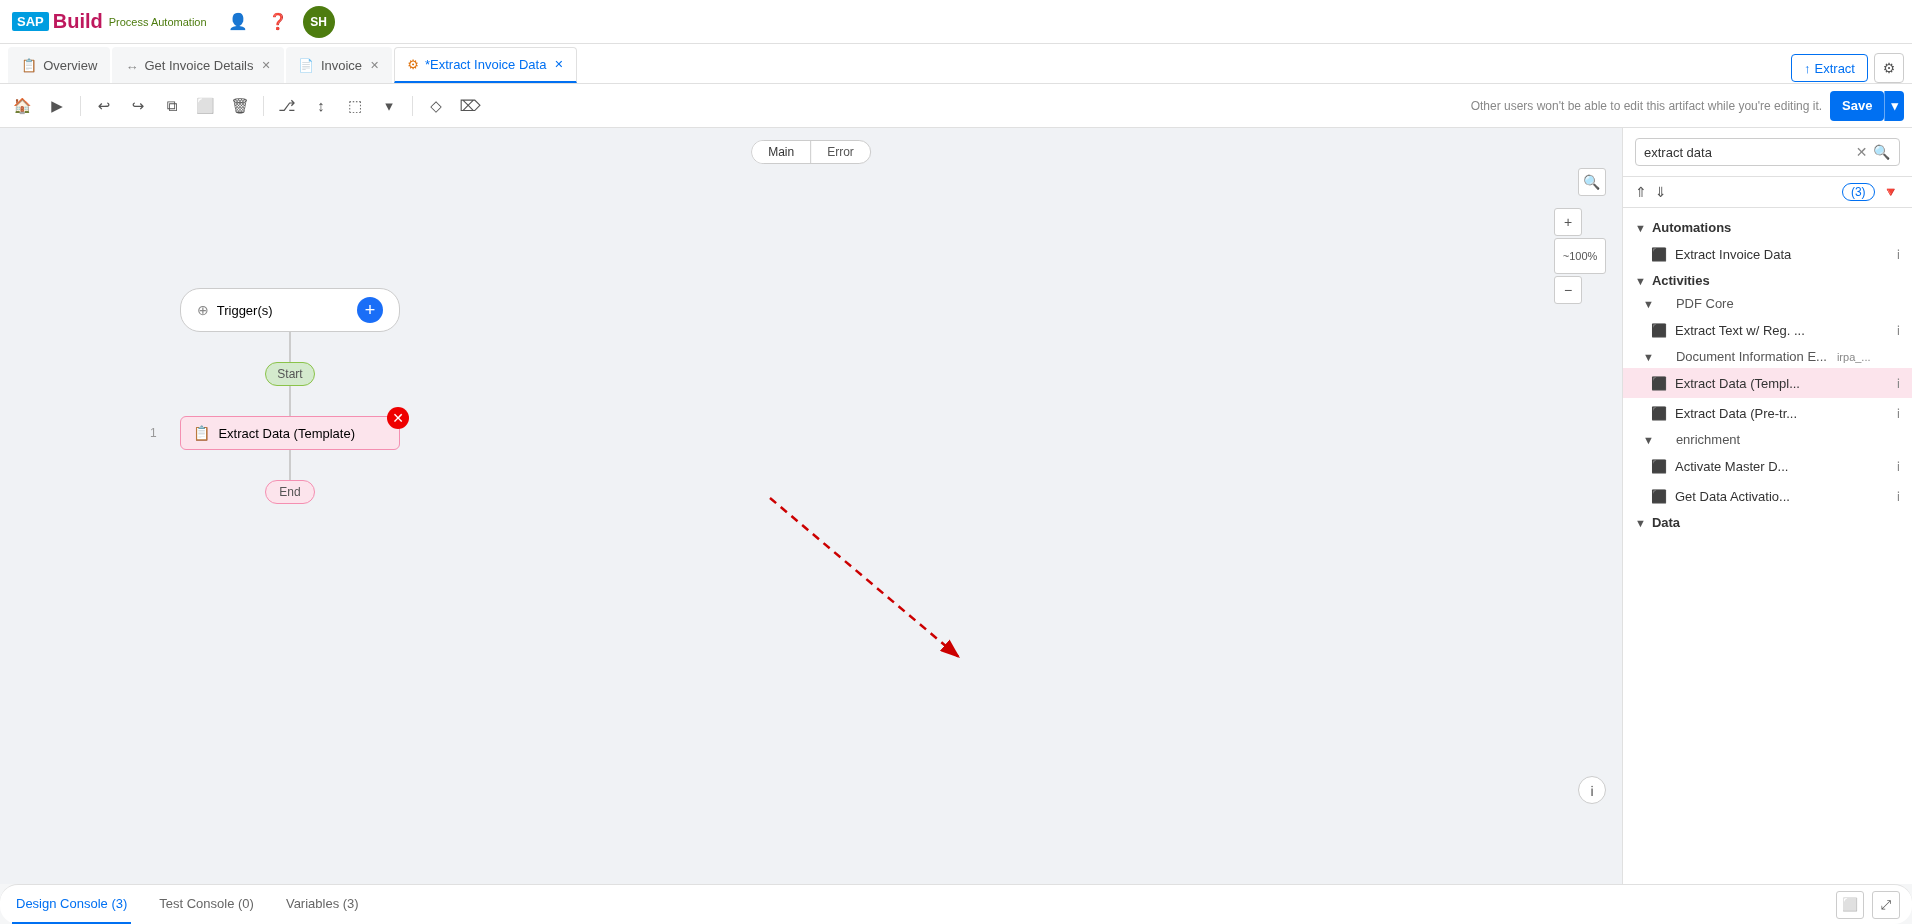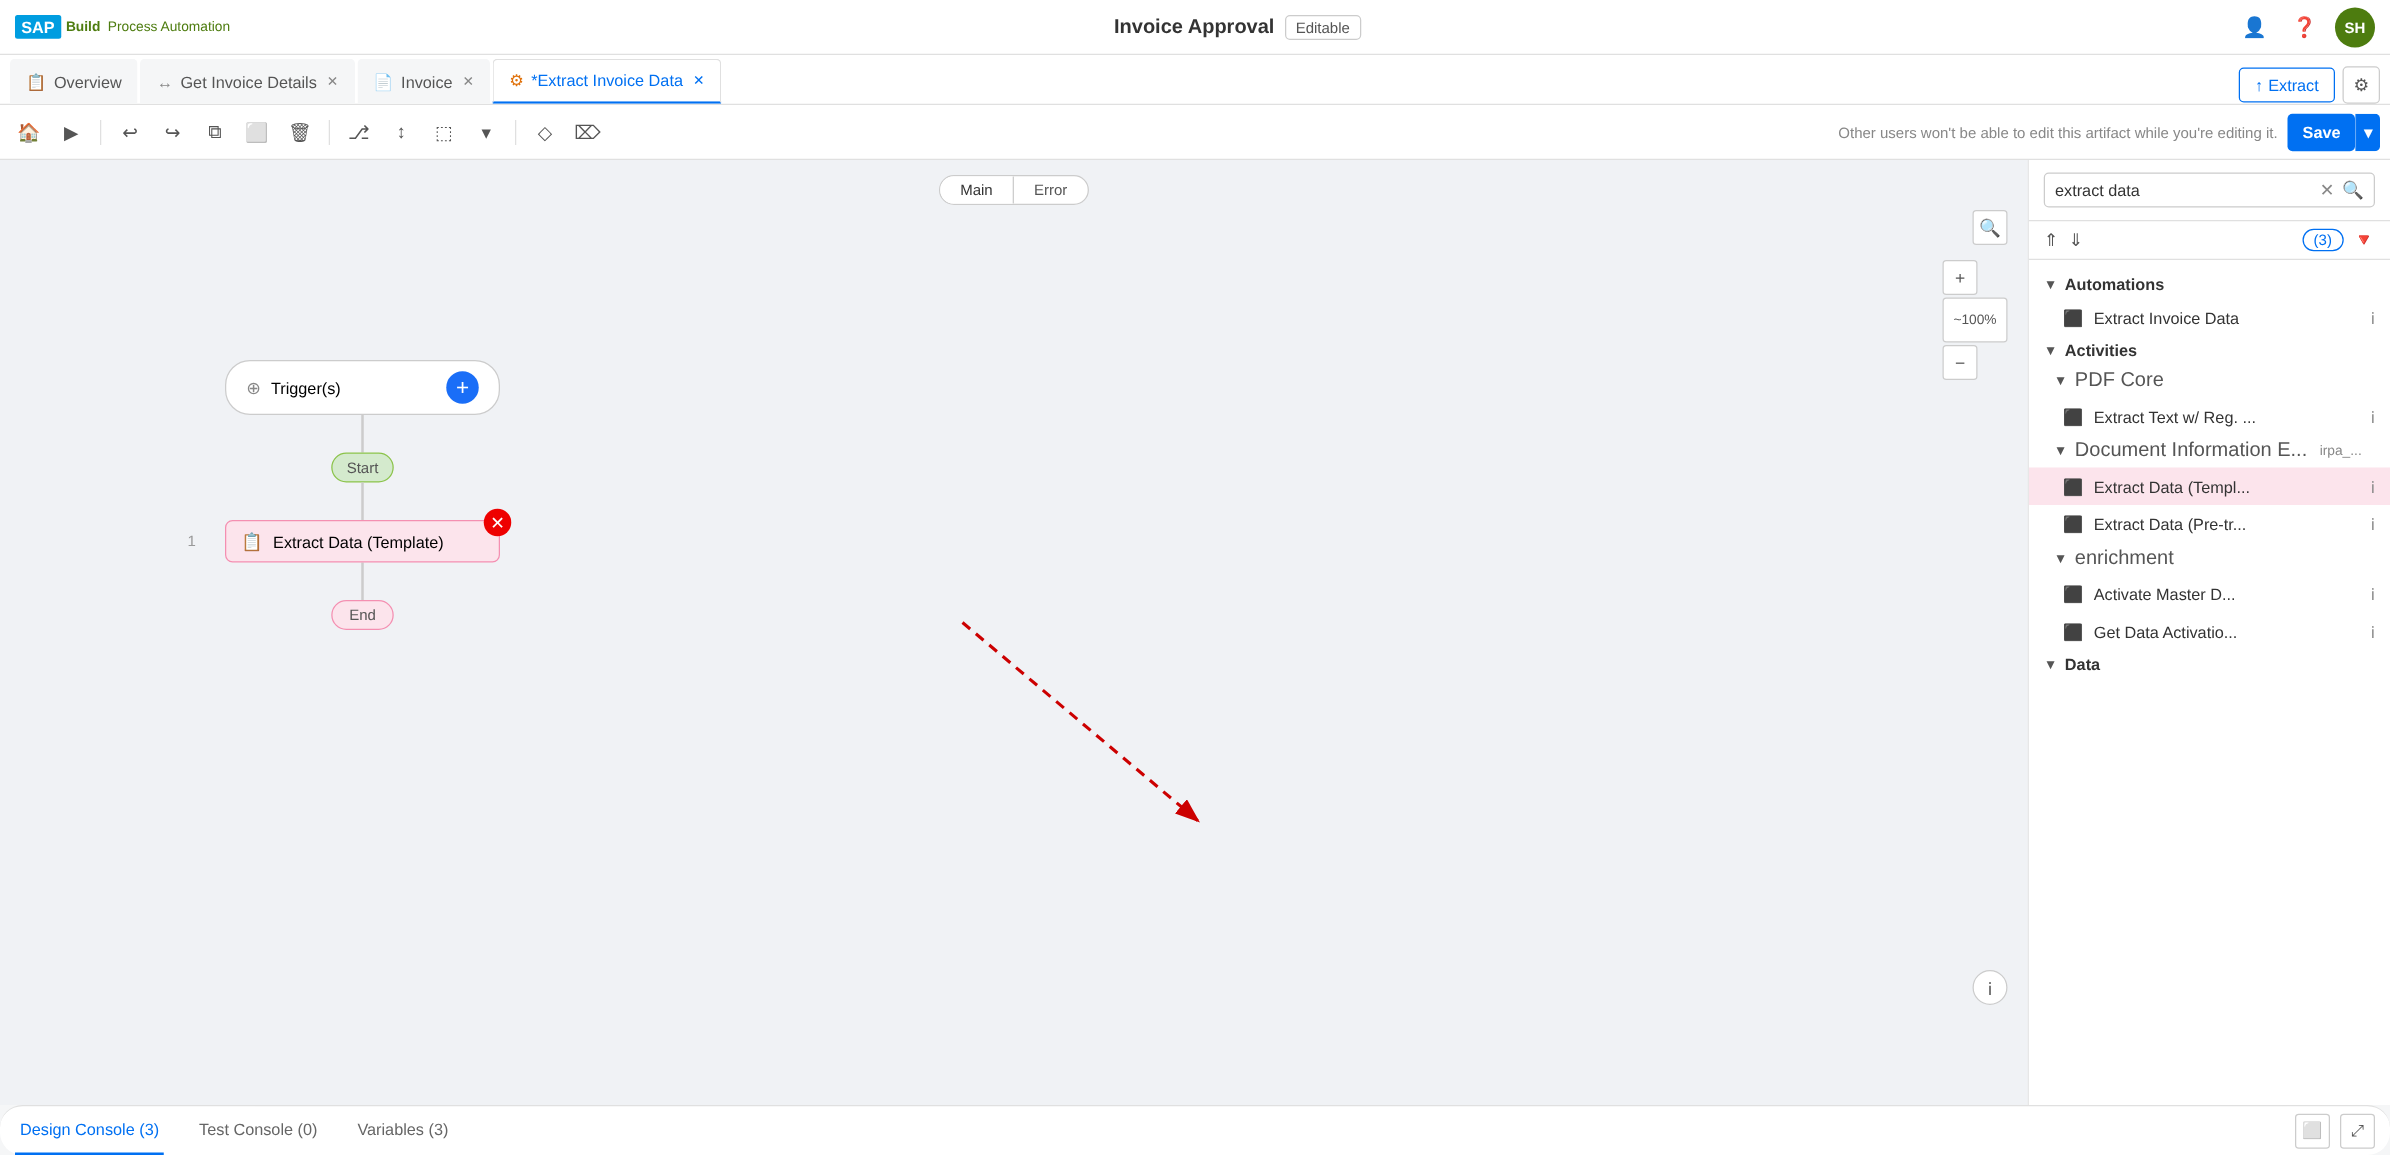--- a/index.html
+++ b/index.html
@@ -236,21 +236,21 @@
     .section-label { font-size: 13px; color: #333; font-weight: 600; }
     .tool-item {
       padding: 6px 12px 6px 28px; display: flex; align-items: center; gap: 8px; cursor: pointer;
     }
     .tool-item-icon { font-size: 13px; color: #c0385f; width: 16px; text-align: center; }
     .tool-item-label { flex: 1; font-size: 13px; color: #333; }
     .tool-item-info { font-size: 13px; color: #888; cursor: pointer; }
     .sub-section-header {
       padding: 4px 12px 4px 20px; display: flex; align-items: center; gap: 6px; cursor: pointer;
     }
-    .sub-section-label { font-size: 16px; color: #555; font-weight: 500; }
+    .sub-section-label { font-size: 13px; color: #555; font-weight: 500; margin-left: 16px; }
     .sub-section-suffix { font-size: 11px; color: #888; margin-left: 4px; }
 
     
     .auto-item {
       padding: 6px 12px 6px 28px; display: flex; align-items: center; gap: 8px; cursor: pointer;
     }
     .auto-icon { font-size: 13px; color: #e0720c; width: 16px; }
     .auto-label { flex: 1; font-size: 13px; color: #333; }
     .auto-info { font-size: 13px; color: #888; cursor: pointer; }
 
@@ -272,26 +272,22 @@
 
     
     .tool-item.highlighted { background: #fce4ec; }
   </style>
 </head>
 <body>
 
 <div class="header">
   <div class="sap-logo">
     <div class="sap-logo-box">SAP</div>
-    <span style="font-weight:600; font-size:11px; color:#4d7c0f;">Build</span>
+    <span style="font-weight:600; font-size:20px; color:#be185d;">Build</span>
     <span style="font-size:11px; color:#4d7c0f; margin-left:2px;">Process Automation</span>
-  </div>
-  <div class="header-title-area">
-    <span class="header-title">Invoice Approval</span>
-    <span class="editable-badge">Editable</span>
   </div>
   <div class="header-actions">
     <button class="header-icon-btn">👤</button>
     <button class="header-icon-btn">❓</button>
     <div class="user-avatar">SH</div>
   </div>
 </div>
 
 <div class="tab-bar">
   <div class="tab">

